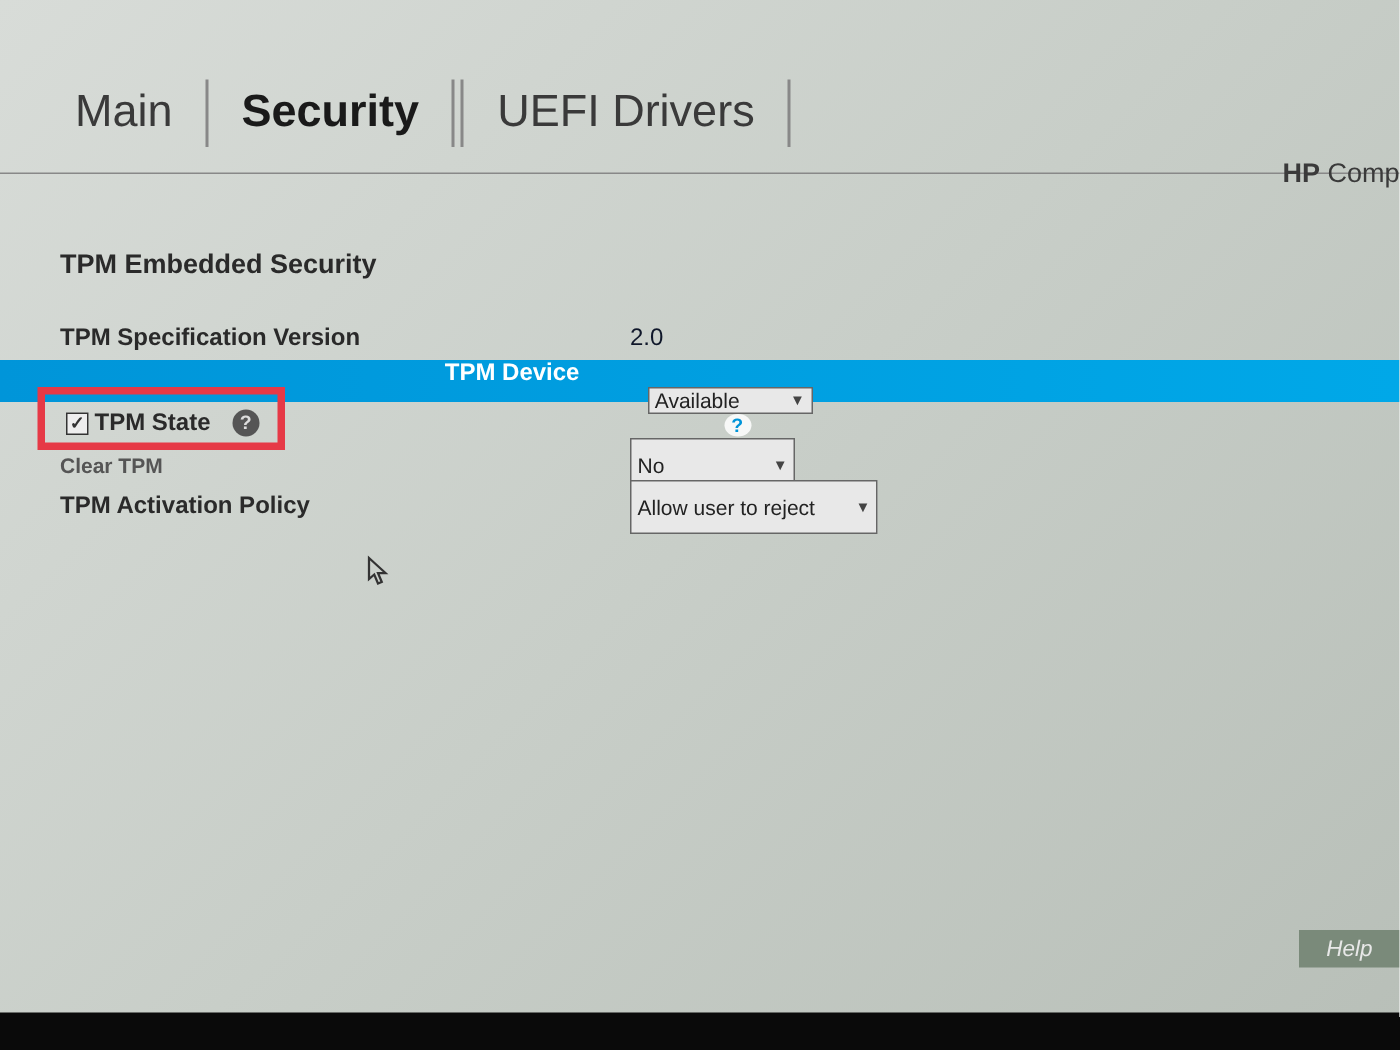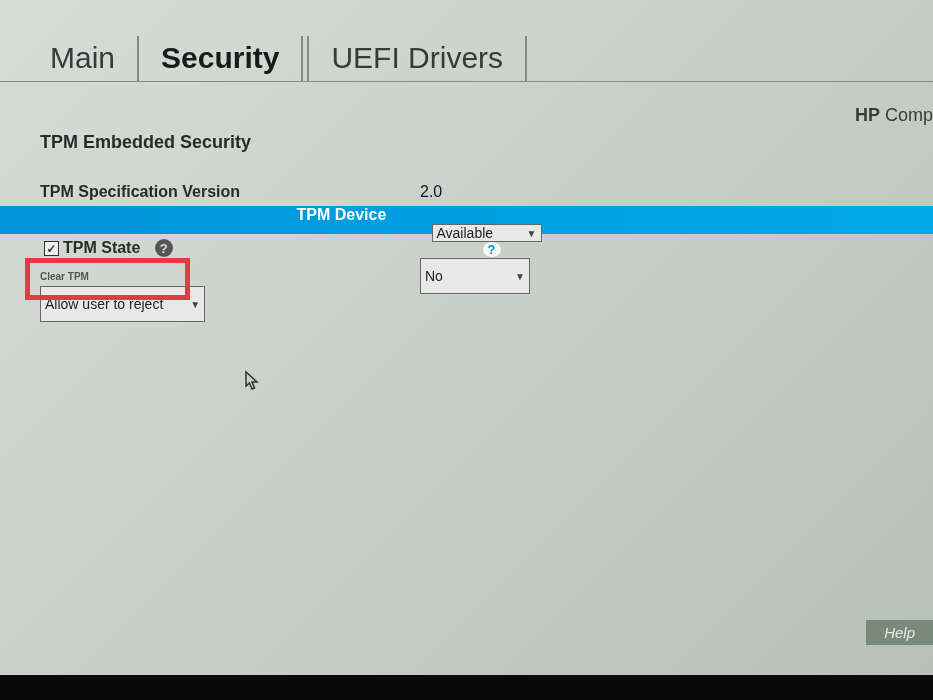--- a/index.html
+++ b/index.html
@@ -15,21 +15,21 @@
       height: 700px;
       overflow: hidden;
       position: relative;
     }
     
     .tabs {
       display: flex;
       align-items: center;
       padding: 35px 30px 0 30px;
       border-bottom: 1px solid #888;
-      height: 82px;
+      height: 116px;
     }
     
     .tab {
       font-size: 30px;
       color: #3a3a3a;
       padding: 8px 20px;
       cursor: pointer;
       position: relative;
     }
     
@@ -193,21 +193,21 @@
       right: 0;
       height: 25px;
       background: #0a0a0a;
     }
     
     .tpm-state-row {
       padding-left: 4px;
     }
     
     .clear-tpm-label {
-      font-size: 10px;
+      font-size: 14px;
       color: #555;
     }
   </style>
 </head>
 <body>
 
 <div class="tabs">
   <div class="tab">Main</div>
   <div class="tab-separator"></div>
   <div class="tab active">Security</div>
@@ -248,20 +248,21 @@
 
   <div class="setting-row">
     <div class="setting-label clear-tpm-label">Clear TPM</div>
     <div class="dropdown">
       <span>No</span>
       <span class="dropdown-arrow">▼</span>
     </div>
   </div>
 
   <div class="setting-row">
+    <div class="setting-label">TPM Activation Policy</div>
     <div class="dropdown" style="min-width: 155px; gap: 21px;">
       <span>Allow user to reject</span>
       <span class="dropdown-arrow">▼</span>
     </div>
   </div>
 
 </div>
 
 <div class="highlight-box"></div>
 

